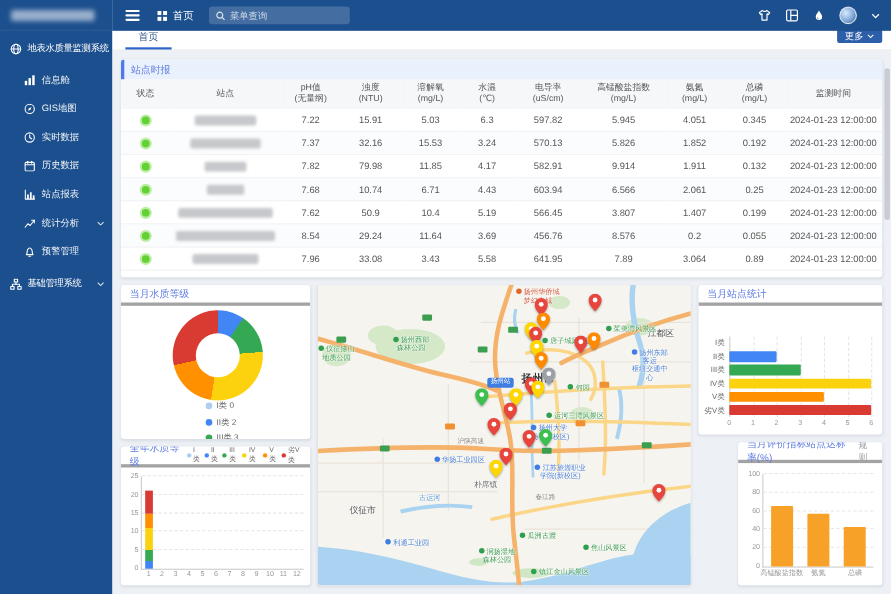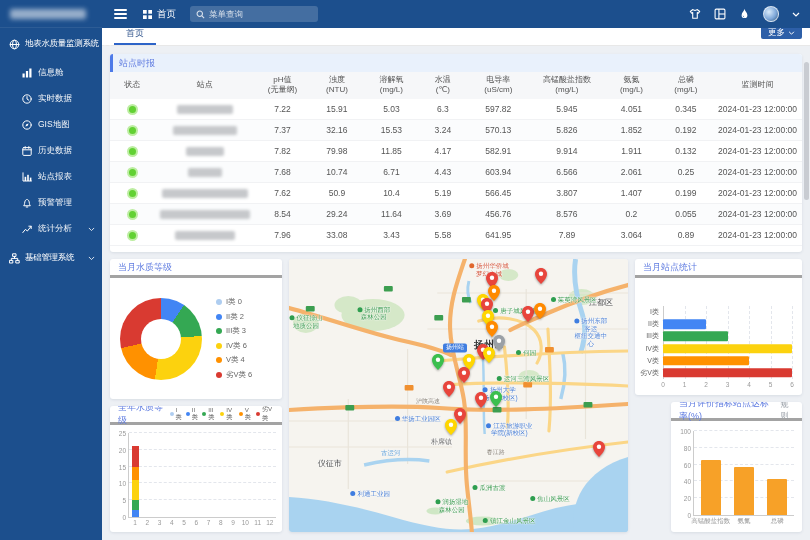--- a/index.html
+++ b/index.html
@@ -62,21 +62,21 @@
   .col-left { width:172px; display:flex; flex-direction:column; gap:7px; }
   .col-right { width:167px; display:flex; flex-direction:column; gap:7px; }
   .col-map { flex:1; position:relative; border-radius:3px; overflow:hidden; box-shadow:0 1px 3px rgba(30,50,90,.10); background:#f6f4ef; }
   #donut-panel { height:140px; } #stack-panel { flex:1; }
   #hbar-panel { height:136px;gap:20px; } #vbar-panel { flex:1;margin-left:36px; }
   .panel-head { height:19px; border-bottom:3px solid #a3a3a3; display:flex; align-items:center; padding:0 8px; gap:6px; flex:none; }
   .panel-link { margin-left:auto; font-size:8px; color:#9aa0a8; cursor:pointer; }
   .panel-body { flex:1; position:relative; }
 
   
-  .donut-wrap { display:flex; align-items:center; height:100%; padding:4px 6px 4px 10px; }
+  .donut-wrap { display:flex; align-items:center; height:100%; padding:4px 6px 4px 10px;flex-direction:column; }
   .donut { width:82px; height:82px; border-radius:50%; position:relative; flex:none; }
   .donut::after { content:""; position:absolute; inset:21px; background:#fff; border-radius:50%; }
   .d-legend { margin-left:14px; display:flex; flex-direction:column; gap:4.5px; font-size:7.5px; color:#666; }
   .d-legend .li { display:flex; align-items:center; gap:4px; }
   .ldot { width:6px; height:6px; border-radius:50%; flex:none; }
 
   
   .mini-legend { margin-left:auto; display:flex; gap:4px; font-size:6.2px; color:#666; align-items:center; flex-wrap:nowrap; }
   .mini-legend .li { display:flex; gap:2px; align-items:center; }
   .mdot { width:4px; height:4px; border-radius:50%; flex:none; }
@@ -142,34 +142,34 @@
               <rect x="7.3" y="0.5" width="2.2" height="9"></rect>
             </svg>
           </span>
         <span class="lbl">信息舱</span>
 
       </div>
         <div class="side-item">
         <span class="ic">
             <svg width="10" height="10" viewBox="0 0 10 10" fill="none" stroke="#fff" stroke-width="1" stroke-linecap="round" stroke-linejoin="round">
               <circle cx="5" cy="5" r="4.2"></circle>
-              <polyline points="5,2.6 5,5 6.8,6.2"></polyline>
-            </svg>
-          </span>
-        <span class="lbl">实时数据</span>
+              <path d="M3.4 6.6 L4.3 4.3 L6.6 3.4 L5.7 5.7 Z" fill="#fff" stroke="none"></path>
+            </svg>
+          </span>
+        <span class="lbl">GIS地图</span>
 
       </div>
         <div class="side-item">
         <span class="ic">
             <svg width="10" height="10" viewBox="0 0 10 10" fill="none" stroke="#fff" stroke-width="1" stroke-linecap="round" stroke-linejoin="round">
               <circle cx="5" cy="5" r="4.2"></circle>
-              <path d="M3.4 6.6 L4.3 4.3 L6.6 3.4 L5.7 5.7 Z" fill="#fff" stroke="none"></path>
-            </svg>
-          </span>
-        <span class="lbl">GIS地图</span>
+              <polyline points="5,2.6 5,5 6.8,6.2"></polyline>
+            </svg>
+          </span>
+        <span class="lbl">实时数据</span>
 
       </div>
         <div class="side-item">
         <span class="ic">
             <svg width="10" height="10" viewBox="0 0 10 10" fill="none" stroke="#fff" stroke-width="1" stroke-linecap="round" stroke-linejoin="round">
               <rect x="0.8" y="1.6" width="8.4" height="7.8" rx="1"></rect>
               <line x1="0.8" y1="3.8" x2="9.2" y2="3.8"></line>
               <line x1="3.2" y1="0.6" x2="3.2" y2="2.4"></line>
               <line x1="6.8" y1="0.6" x2="6.8" y2="2.4"></line>
             </svg>
@@ -185,40 +185,40 @@
               <rect x="5.2" y="2.8" width="1.6" height="6.2" fill="#fff" stroke="none"></rect>
               <rect x="7.8" y="5.6" width="1.6" height="3.4" fill="#fff" stroke="none"></rect>
             </svg>
           </span>
         <span class="lbl">站点报表</span>
 
       </div>
         <div class="side-item">
         <span class="ic">
             <svg width="10" height="10" viewBox="0 0 10 10" fill="none" stroke="#fff" stroke-width="1" stroke-linecap="round" stroke-linejoin="round">
-              <path d="M2 7.5 C2.8 6.8 2.5 4 3.2 2.8 C3.8 1.8 4.4 1.5 5 1.5 C5.6 1.5 6.2 1.8 6.8 2.8 C7.5 4 7.2 6.8 8 7.5 Z"></path>
-              <line x1="4.2" y1="9" x2="5.8" y2="9"></line>
-            </svg>
-          </span>
-        <span class="lbl">预警管理</span>
-
-      </div>
-        <div class="side-item">
-        <span class="ic">
-            <svg width="10" height="10" viewBox="0 0 10 10" fill="none" stroke="#fff" stroke-width="1" stroke-linecap="round" stroke-linejoin="round">
               <polyline points="0.8,8.6 3.4,5.4 5.4,7 9.2,2.2"></polyline>
               <polyline points="6.8,2.2 9.2,2.2 9.2,4.6"></polyline>
             </svg>
           </span>
         <span class="lbl">统计分析</span>
         <span class="chev">
             <svg width="7" height="4.5" viewBox="0 0 8 5" fill="none" stroke="rgba(255,255,255,.85)" stroke-width="1.1">
               <polyline points="1,1 4,4 7,1"></polyline>
             </svg>
           </span>
+      </div>
+        <div class="side-item">
+        <span class="ic">
+            <svg width="10" height="10" viewBox="0 0 10 10" fill="none" stroke="#fff" stroke-width="1" stroke-linecap="round" stroke-linejoin="round">
+              <path d="M2 7.5 C2.8 6.8 2.5 4 3.2 2.8 C3.8 1.8 4.4 1.5 5 1.5 C5.6 1.5 6.2 1.8 6.8 2.8 C7.5 4 7.2 6.8 8 7.5 Z"></path>
+              <line x1="4.2" y1="9" x2="5.8" y2="9"></line>
+            </svg>
+          </span>
+        <span class="lbl">预警管理</span>
+
       </div>
         <div class="group-head">
       <span class="ic">
             <svg width="11" height="11" viewBox="0 0 11 11" fill="none" stroke="#fff" stroke-width="1" stroke-linecap="round" stroke-linejoin="round">
               <rect x="4" y="0.8" width="3" height="2.6"></rect>
               <rect x="0.8" y="7.4" width="3" height="2.6"></rect>
               <rect x="7.2" y="7.4" width="3" height="2.6"></rect>
               <polyline points="2.3,7.4 2.3,5.4 8.7,5.4 8.7,7.4"></polyline>
               <line x1="5.5" y1="3.4" x2="5.5" y2="5.4"></line>
             </svg>

